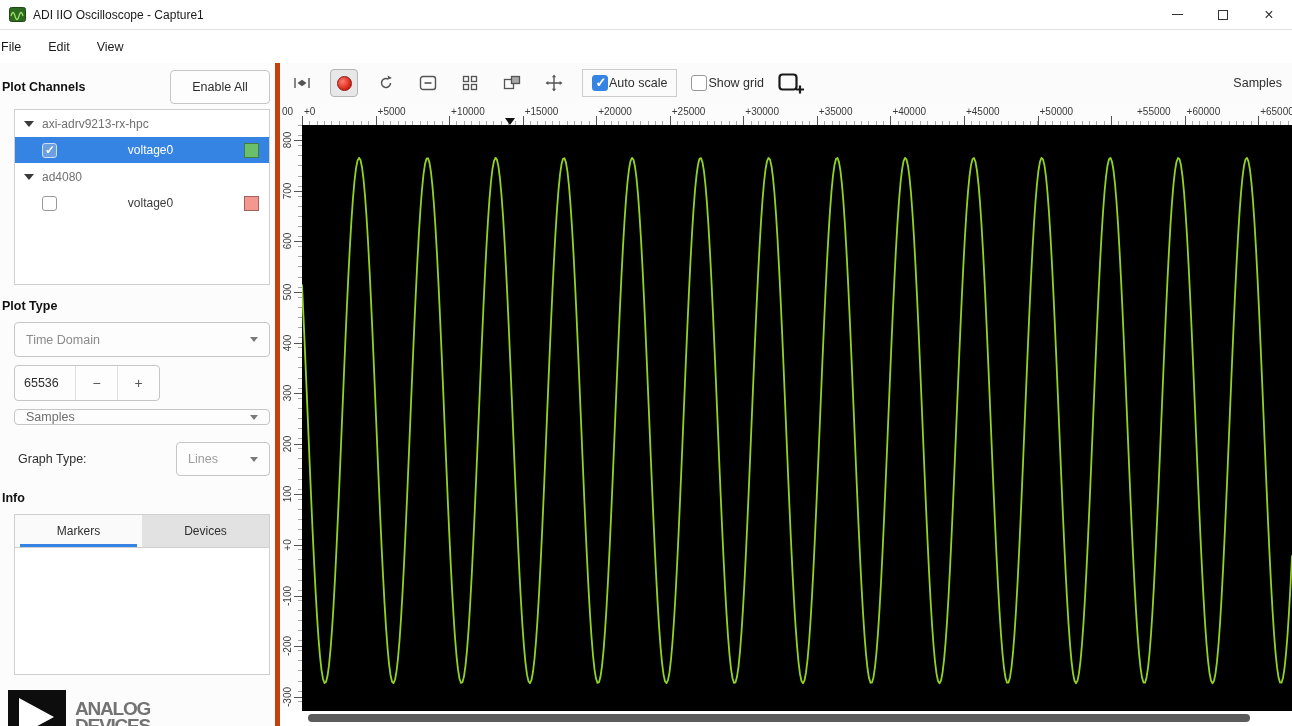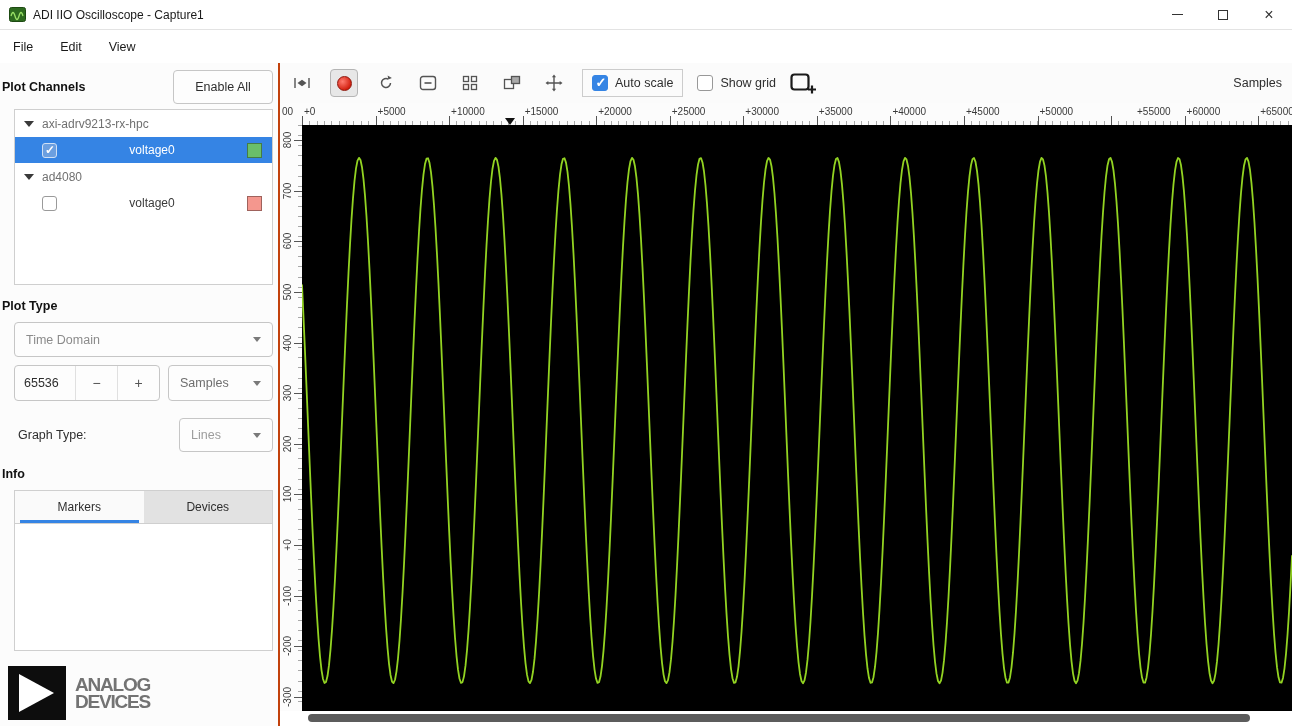--- a/index.html
+++ b/index.html
@@ -12,28 +12,28 @@
   .titlebar{height:30px;display:flex;align-items:center;border-bottom:1px solid #e3e3e3;background:#fff;flex:0 0 auto;}
   .app-icon{width:17px;height:15px;margin:0 7px 0 9px;flex:0 0 auto;}
   .title-text{font-size:12px;color:#1a1a1a;}
   .win-controls{margin-left:auto;display:flex;height:100%;}
   .win-btn{width:46px;height:100%;display:flex;align-items:center;justify-content:center;color:#333;}
   .min-glyph{width:11px;height:1px;background:#333;display:inline-block;}
   .max-glyph{width:10px;height:10px;border:1px solid #333;display:inline-block;}
   .close-glyph{font-size:16px;line-height:1;color:#333;}
 
   
-  .menubar{height:33px;display:flex;align-items:center;gap:27px;padding-left:13px;background:#fff;flex:0 0 auto;}
+  .menubar{height:33px;display:flex;align-items:center;gap:27px;padding-left:1px;background:#fff;flex:0 0 auto;}
   .menu-item{font-size:12.5px;color:#1a1a1a;cursor:default;}
 
   
   .content{flex:1;display:flex;min-height:0;}
 
   
-  .sidebar{width:280px;flex:0 0 auto;background:#fcfcfc;border-right:2px solid #c2410c;padding-top:4px;position:relative;}
+  .sidebar{width:280px;flex:0 0 auto;background:#fcfcfc;border-right:5px solid #c2410c;padding-top:4px;position:relative;}
   .side-label{font-weight:bold;font-size:12.5px;color:#111;padding-left:2px;}
   .channels-header{display:flex;align-items:center;height:40px;padding-right:5px;}
   .channels-header .side-label{flex:1;}
   .btn{background:#fdfdfd;border:1px solid #c6c6c6;border-radius:4px;font-size:12.5px;color:#2e2e2e;display:flex;align-items:center;justify-content:center;}
   .enable-all{width:100px;height:34px;}
   .tree{margin:2px 5px 0 14px;height:176px;background:#fff;border:1px solid #cfcfcf;overflow:hidden;text-align:center;}
   .tree-device{display:flex;align-items:center;height:27px;padding-left:9px;gap:8px;}
   .expander{width:0;height:0;border-left:5px solid transparent;border-right:5px solid transparent;border-top:6px solid #3a3a3a;flex:0 0 auto;}
   .dev-name{font-size:12px;color:#707070;}
   .tree-channel{display:flex;align-items:center;height:26px;padding:0 10px 0 27px;gap:9px;}
@@ -43,21 +43,21 @@
   .tree-channel.selected .cb.checked{border-color:#cfe0f5;}
   .cb.checked::after{content:"✓";position:absolute;left:2px;top:-1px;color:#fff;font-size:12px;font-weight:bold;}
   .ch-name{font-size:12px;color:#3a3a3a;flex:1;}
   .tree-channel.selected .ch-name{color:#fff;}
   .swatch{width:15px;height:15px;border:1px solid rgba(0,0,0,.35);flex:0 0 auto;}
 
   .plot-type-label{margin-top:14px;}
   .dropdown{margin:9px 5px 0 14px;height:35px;background:#fdfdfd;border:1px solid #c6c6c6;border-radius:4px;display:flex;align-items:center;padding:0 11px;}
   .dd-text{font-size:12.5px;color:#8b8b8b;flex:1;white-space:nowrap;}
   .dd-arrow{width:0;height:0;border-left:4.5px solid transparent;border-right:4.5px solid transparent;border-top:5.5px solid #7a7a7a;flex:0 0 auto;}
-  .sample-row{display:flex;margin:8px 5px 0 14px;gap:8px;}
+  .sample-row{display:flex;margin:8px 5px 0 14px;gap:8px;flex-direction:column;}
   .spinbox{display:flex;width:146px;height:36px;background:#fdfdfd;border:1px solid #c6c6c6;border-radius:4px;overflow:hidden;}
   .spin-value{width:60px;border:none;outline:none;background:transparent;font-size:12.5px;color:#2e2e2e;padding-left:9px;font-family:inherit;}
   .spin-btn{flex:1;border-left:1px solid #e0e0e0;display:flex;align-items:center;justify-content:center;color:#555;font-size:14px;}
   .samples-dd{flex:1;height:36px;margin:0;}
   .samples-dd .dd-text{color:#6e6e6e;}
   .graph-row{display:flex;align-items:center;margin:17px 5px 0 0;}
   .graph-label{font-size:12.5px;color:#2e2e2e;padding-left:18px;flex:1;}
   .lines-dd{width:94px;height:34px;margin:0;}
   .lines-dd .dd-text{color:#9c9c9c;}
   .info-label{margin-top:15px;}
@@ -68,21 +68,21 @@
   .info-panel{margin:0 5px 0 14px;height:128px;background:#fff;border:1px solid #cfcfcf;}
   .logo{display:flex;align-items:center;gap:9px;margin:15px 0 0 8px;}
   .logo-text{font-weight:bold;font-size:19px;line-height:0.92;letter-spacing:-1.2px;color:#737373;}
 
   
   .main{flex:1;display:flex;flex-direction:column;min-width:0;}
   .toolbar{height:40px;display:flex;align-items:center;padding-left:8px;gap:14px;background:#fbfbfb;flex:0 0 auto;}
   .tbtn{width:28px;height:28px;display:flex;align-items:center;justify-content:center;border-radius:4px;flex:0 0 auto;}
   .tbtn.active{background:#e7e7e7;border:1px solid #b5b5b5;}
   .rec-dot{width:15px;height:15px;border-radius:50%;background:radial-gradient(circle at 35% 35%, #ff7a6e, #d21f0f 72%);border:1px solid #8e150a;}
-  .check-group{display:flex;align-items:center;gap:7px;flex:0 0 auto;}
+  .check-group{display:flex;align-items:center;gap:1px;flex:0 0 auto;}
   .check-group.framed{border:1px solid #ccc;background:#fbfbfb;padding:5px 9px;}
   .cb2{width:16px;height:16px;border-radius:3px;border:1px solid #989898;background:#fff;position:relative;flex:0 0 auto;}
   .cb2.checked{background:var(--accent);border-color:var(--accent);}
   .cb2.checked::after{content:"✓";position:absolute;left:2.5px;top:-1px;color:#fff;font-size:13px;font-weight:bold;}
   .check-label{font-size:12.5px;color:#2e2e2e;white-space:nowrap;}
   .samples-right{margin-left:auto;margin-right:10px;font-size:12.5px;color:#2e2e2e;}
 
   .hruler{height:22px;position:relative;background-color:#fcfcfc;flex:0 0 auto;
     background-image:repeating-linear-gradient(90deg,#a9a9a9 0 1px,transparent 1px 7.355px);
     background-size:calc(100% - 22px) 4px;background-position:22px 100%;background-repeat:no-repeat;}

